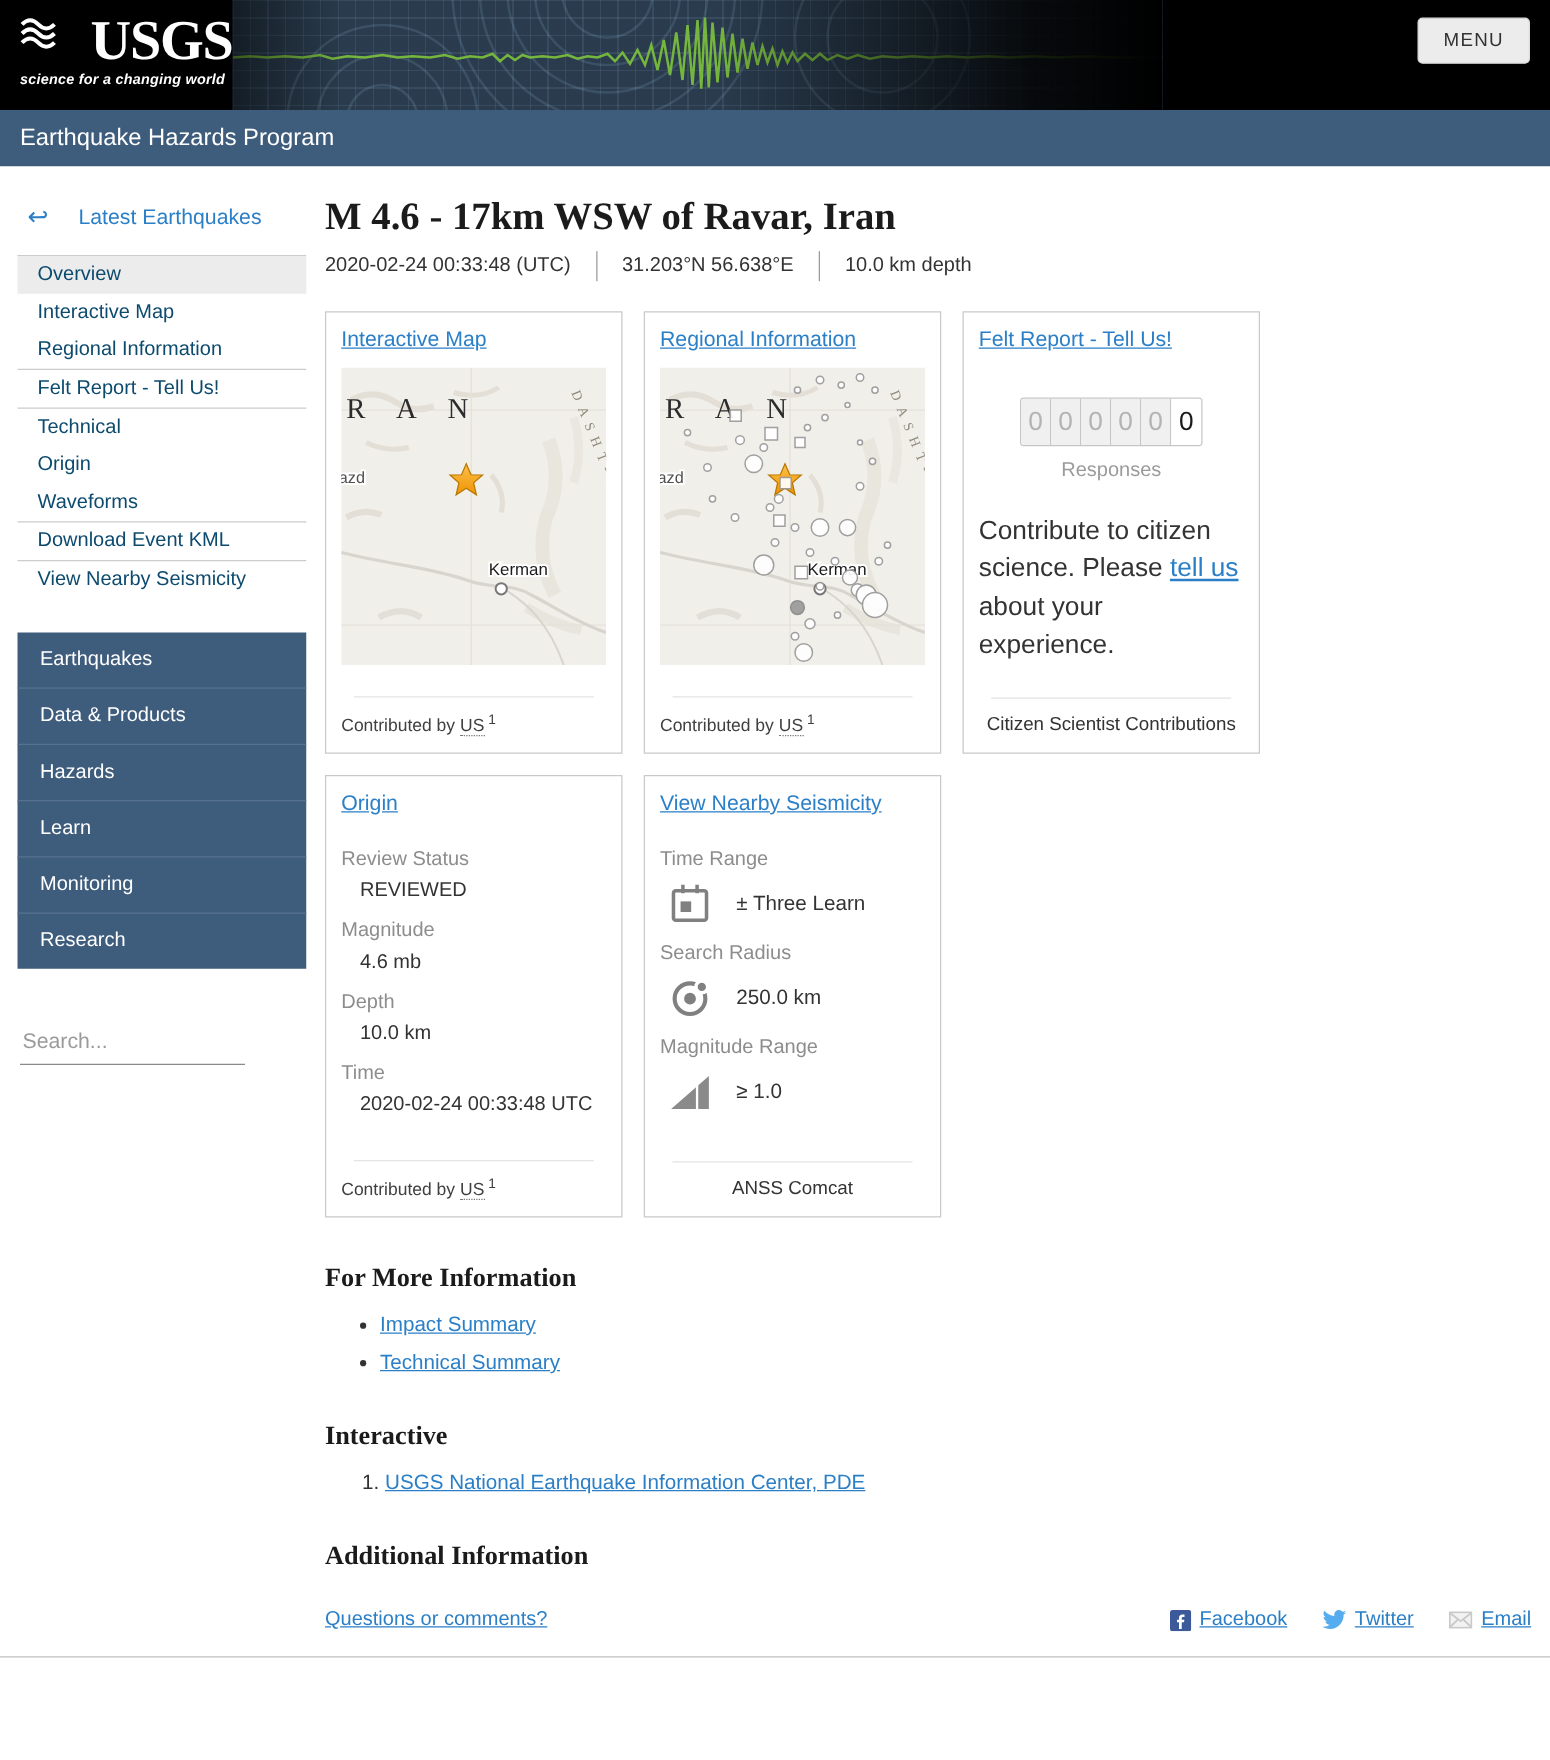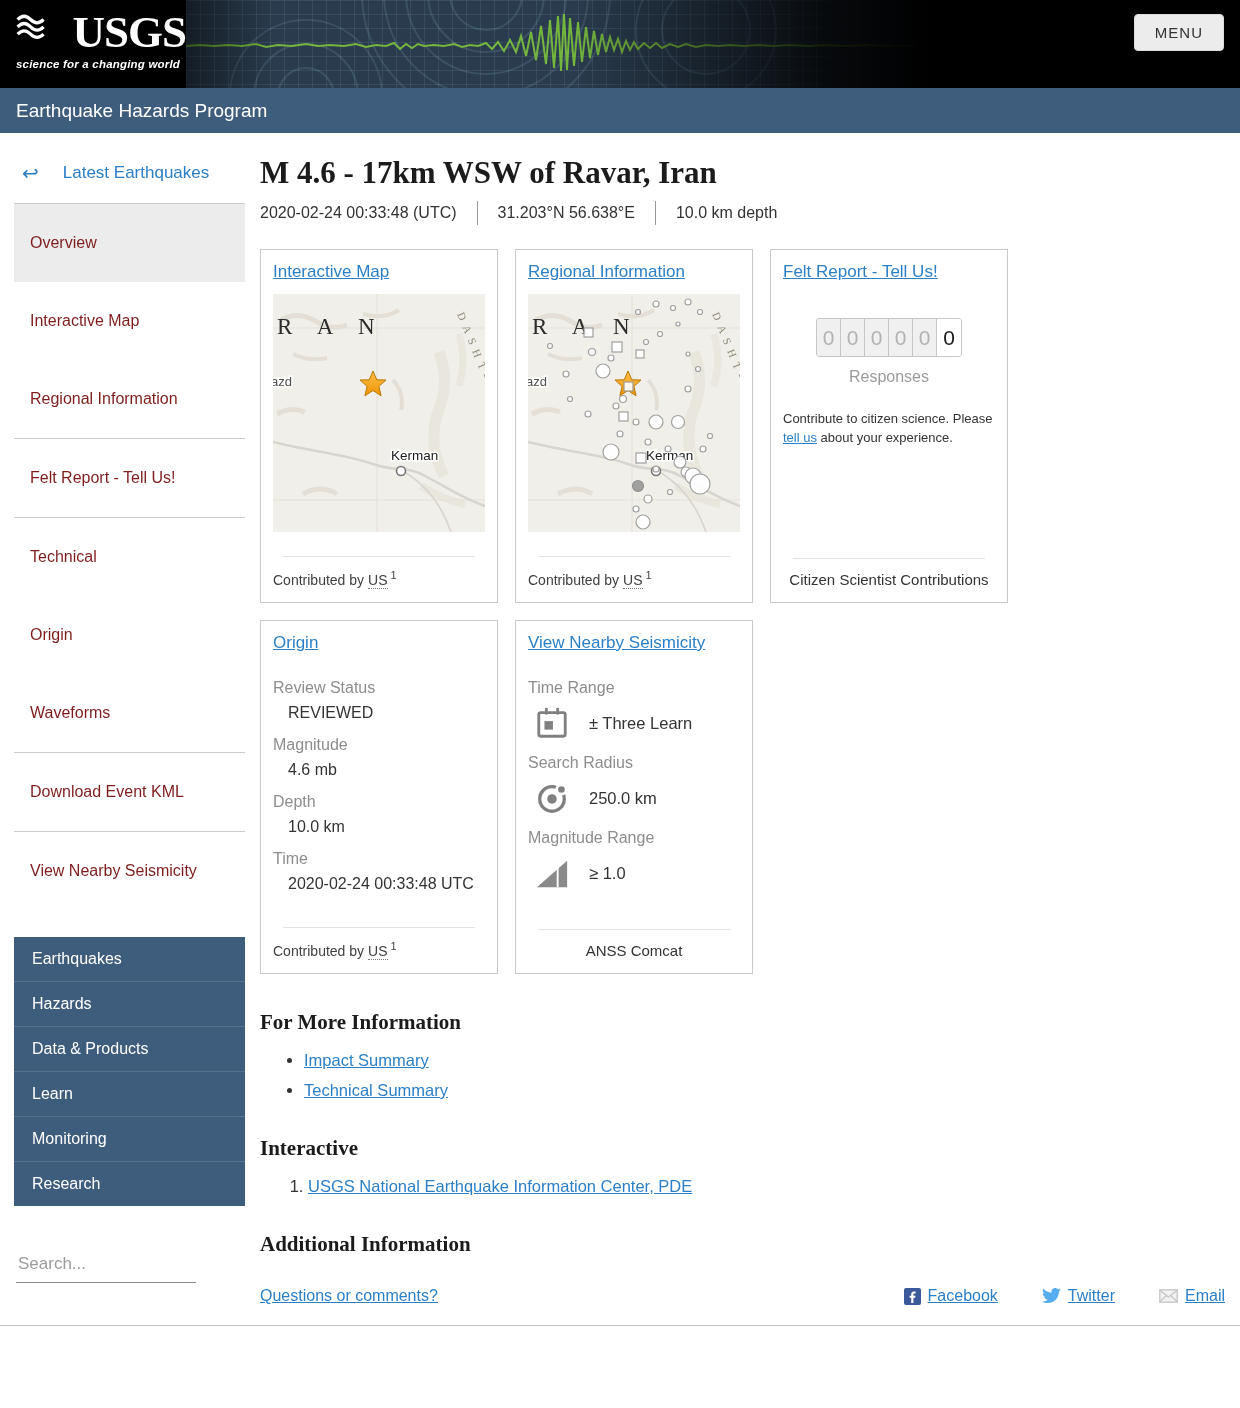--- a/index.html
+++ b/index.html
@@ -32,21 +32,21 @@
 
   
   .layout { display:flex; padding:16px 14px 0 14px; }
   .sidebar { width:231px; flex-shrink:0; }
   .main { flex:1; padding-left:15px; max-width:980px; }
 
   
   .back { display:flex; align-items:center; gap:24px; padding:12px 6px 18px 8px; border-bottom:1px solid #ccc; }
   .back .arrow { color:#2b7fc7; font-size:20px; text-decoration:none; }
   .back a { text-decoration:none; font-size:17px; }
-  .snav-item { padding:30px 16px; font-size:16px; color:#7f1d1d; cursor:pointer; }
+  .snav-item { padding:6px 16px; font-size:16px; color:#0c4a6e; cursor:pointer; }
   .snav-item.active { background:#ececec; }
   .snav-item.group-start { border-top:1px solid #ccc; }
   .dark-nav { margin-top:27px; background:#3e5c7c; }
   .dark-nav .dnav-item { padding:13px 18px; color:#fff; font-size:16px; border-bottom:1px solid #57728e; cursor:pointer; }
   .dark-nav .dnav-item:last-child { border-bottom:none; }
   .search-wrap { margin:44px 0 0 2px; }
   .search-input { border:none; border-bottom:1px solid #8a8a8a; width:180px; font-size:17px; padding:4px 2px 8px;
     font-family:inherit; color:#333; outline:none; background:transparent; }
   .search-input::placeholder { color:#9b9b9b; }
   .search-btn { margin-top:26px; background:#ececec; border:1px solid #ccc; border-radius:4px; padding:11px 22px;
@@ -68,40 +68,40 @@
   .card-foot sup { margin-left:3px; font-size:11px; }
   .map-box { width:212px; height:238px; display:block; cursor:pointer; }
   .spacer { flex:1; }
 
   
   .odometer { margin:24px auto 0; display:flex; border:1px solid #c6c6c6; border-radius:3px; overflow:hidden; width:fit-content; }
   .odo-cell { width:24px; height:37px; line-height:37px; font-size:21px; text-align:center; color:#b3b3b3;
     background:#f0f0f0; border-right:1px solid #c6c6c6; }
   .odo-cell.last { background:#fff; color:#1a1a1a; border-right:none; }
   .responses { text-align:center; color:#9b9b9b; font-size:16px; margin-top:11px; }
-  .felt-text { font-size:13px; color:#333; line-height:1.45; margin-top:24px; }
+  .felt-text { font-size:21px; color:#333; line-height:1.45; margin-top:24px; }
   .felt-foot { text-align:center; font-size:15px; color:#333; padding:12px 0 2px; }
 
   
   .field-label { color:#8d8d8d; font-size:16px; margin-top:14px; }
   .field-value { color:#333; font-size:16px; margin:7px 0 0 15px; }
 
   
   .nb-row { display:flex; align-items:center; gap:20px; margin:9px 0 0 7px; }
   .nb-row .nb-value { font-size:16.5px; color:#333; }
   .nb-icon { flex-shrink:0; display:inline-flex; }
 
   
   h2.sec { font-family:"Liberation Serif","DejaVu Serif",serif; font-size:21px; font-weight:bold; color:#1b1b1b; margin:36px 0 16px; }
   ul.links { padding-left:44px; list-style:disc; }
   ol.links { padding-left:48px; list-style:decimal; }
   .links li { margin:11px 0; font-size:16.5px; color:#333; }
 
   .qrow { display:flex; justify-content:space-between; align-items:center; margin-top:30px; font-size:16px; }
-  .social { display:flex; gap:44px; align-items:center; }
+  .social { display:flex; gap:28px; align-items:center; }
   .social a { display:inline-flex; align-items:center; gap:7px; }
 
   .site-footer { margin-top:20px; border-top:1px solid #bfbfbf; padding:20px 0 32px; display:flex; justify-content:center; gap:46px; font-size:16.5px; }
 </style>
 </head>
 <body>
 
 <svg width="0" height="0" style="position:absolute">
   <defs>
     <linearGradient id="starGrad" x1="0" y1="0" x2="0" y2="1">
@@ -193,22 +193,22 @@
       <div class="snav-item">Regional Information</div>
       <div class="snav-item group-start">Felt Report - Tell Us!</div>
       <div class="snav-item group-start">Technical</div>
       <div class="snav-item">Origin</div>
       <div class="snav-item">Waveforms</div>
       <div class="snav-item group-start">Download Event KML</div>
       <div class="snav-item group-start">View Nearby Seismicity</div>
 
       <div class="dark-nav">
         <div class="dnav-item">Earthquakes</div>
+        <div class="dnav-item">Data &amp; Products</div>
         <div class="dnav-item">Hazards</div>
-        <div class="dnav-item">Data &amp; Products</div>
         <div class="dnav-item">Learn</div>
         <div class="dnav-item">Monitoring</div>
         <div class="dnav-item">Research</div>
       </div>
 
       <div class="search-wrap">
         <input class="search-input" type="text" placeholder="Search..." style="">
       </div>
     </div>
 

